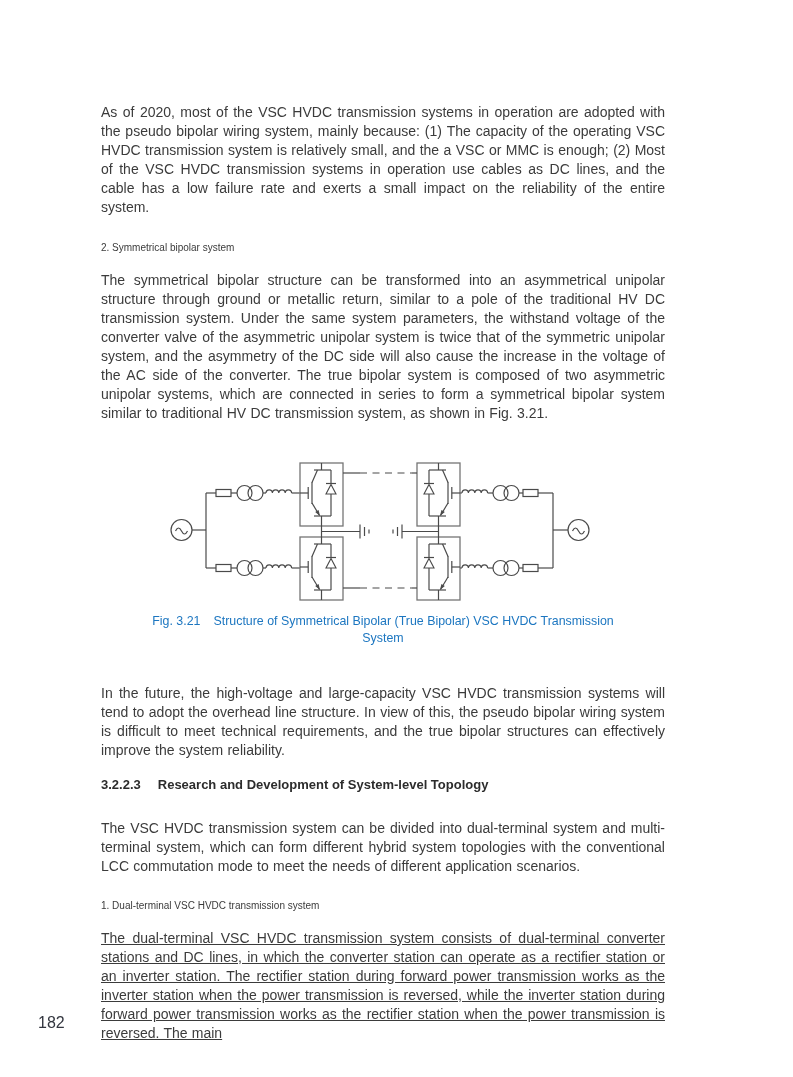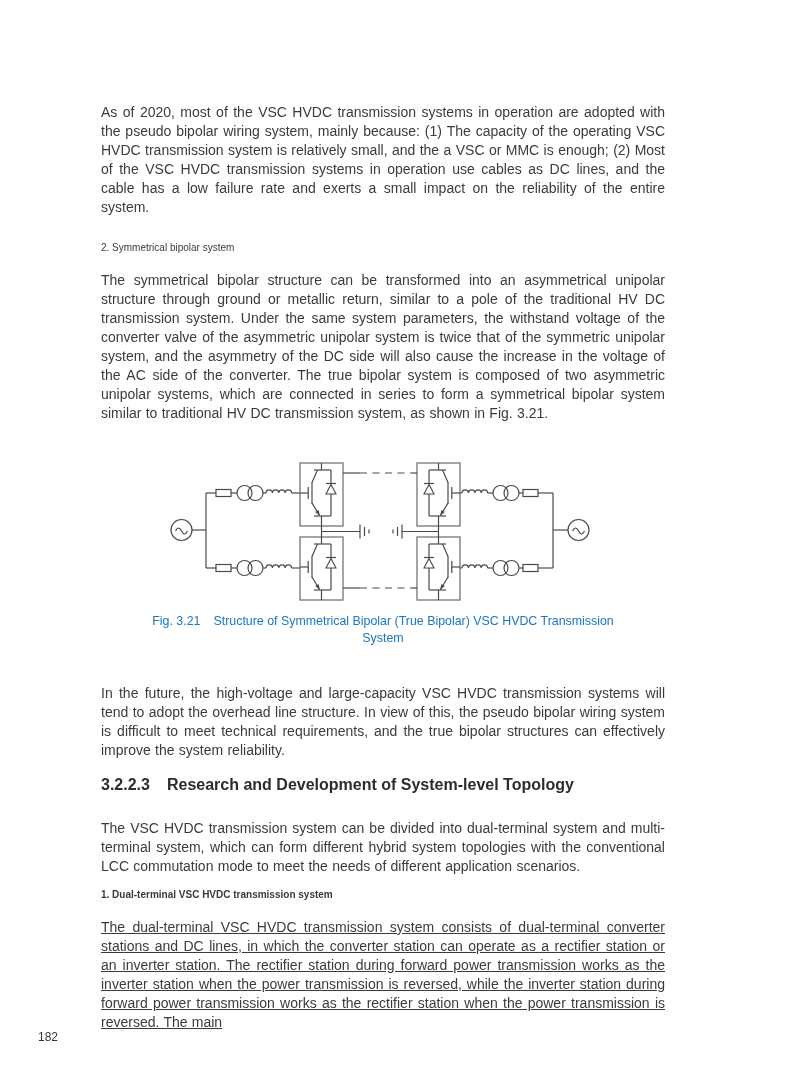--- a/index.html
+++ b/index.html
@@ -21,28 +21,28 @@
   #para-symmetrical{margin-top:14px;}
   .figure-wrap{margin-top:30px;text-align:center;}
   .figure-wrap svg{display:inline-block;}
   .fig-caption{
     max-width:462px;margin:4px auto 0;text-align:center;
     font-size:12.4px;line-height:17px;font-weight:normal;color:#1c76c0;
   }
   .fig-caption .cap-label{margin-right:13px;}
   #para-future{margin-top:37px;}
   .sec-heading{
-    margin:15px 0 0 0;font-size:16px;line-height:20px;font-weight:bold;color:#2c2c2c;
+    margin:15px 0 0 0;font-size:13px;line-height:20px;font-weight:bold;color:#2c2c2c;
   }
   .sec-heading .sec-num{margin-right:17px;}
   #para-division{margin-top:24px;}
-  #list-item-1{margin-top:9px;font-weight:bold;}
+  #list-item-1{margin-top:20px;}
   #para-dual{margin-top:14px;text-decoration:underline;}
   .page-number{
-    position:absolute;left:38px;top:1014px;font-size:12px;color:#33363f;margin-top:16px;
+    position:absolute;left:38px;top:1014px;font-size:16px;color:#33363f;
   }
   
   svg .w{stroke:#4a4a4a;stroke-width:1.2;fill:none;}
   svg .box{stroke:#757575;stroke-width:1.3;fill:none;}
   svg .dash{stroke:#4a4a4a;stroke-width:1.2;fill:none;stroke-dasharray:7 5.5;}
   svg .tri{stroke:#4a4a4a;stroke-width:1.1;fill:none;}
   svg .arr{fill:#4a4a4a;stroke:none;}
 </style>
 </head>
 <body>

